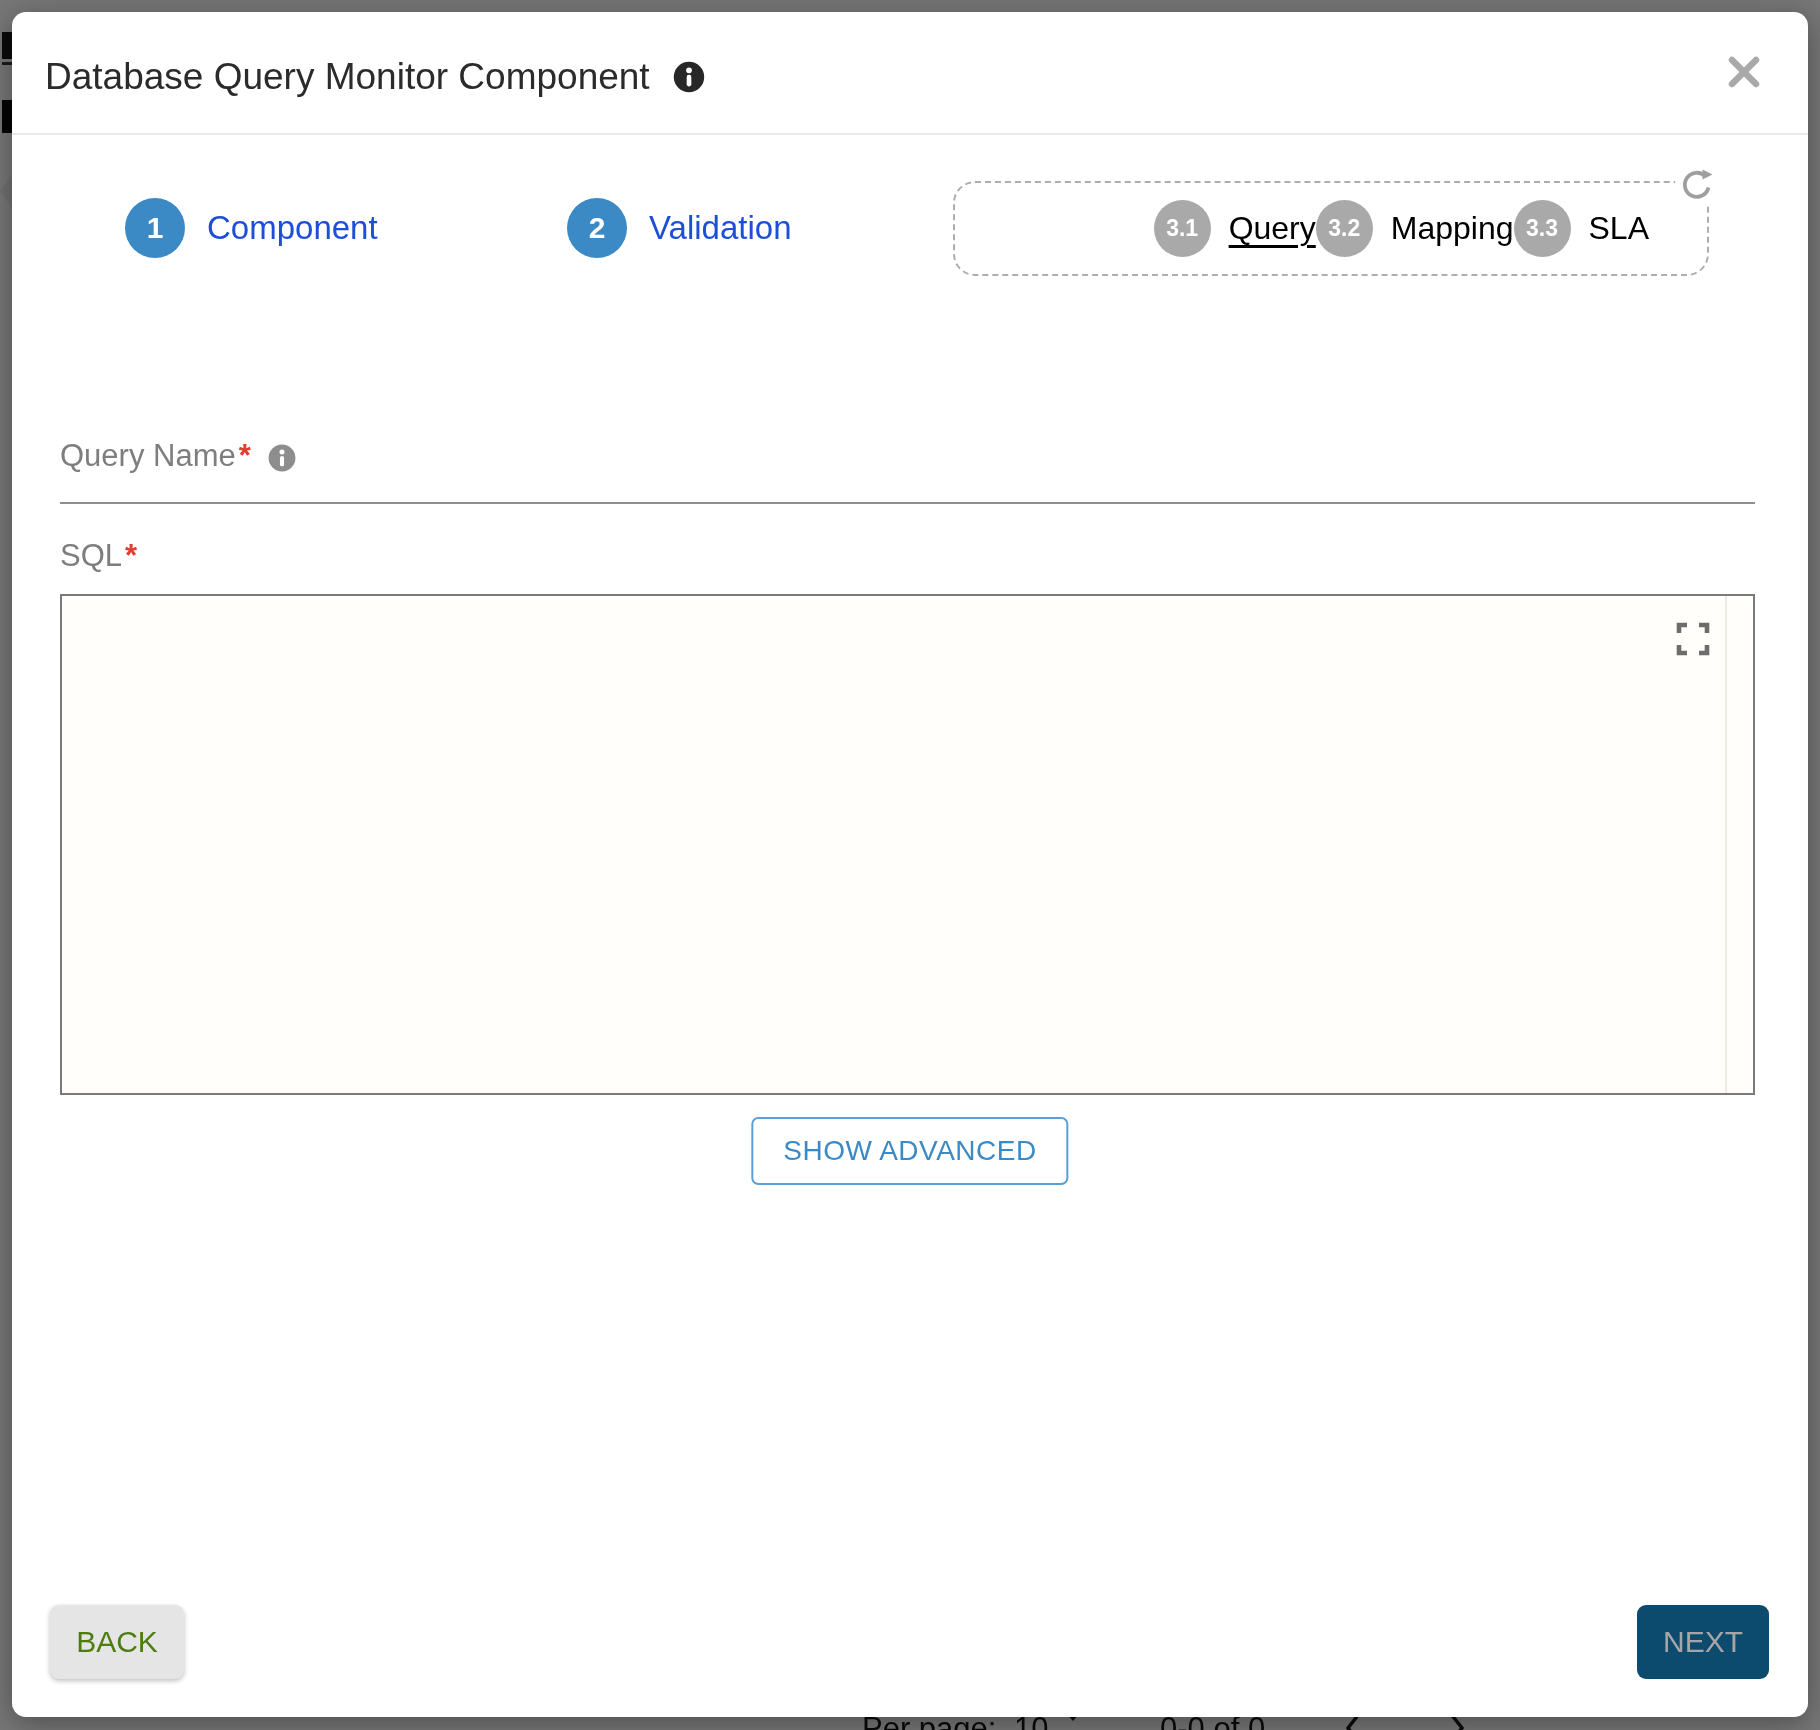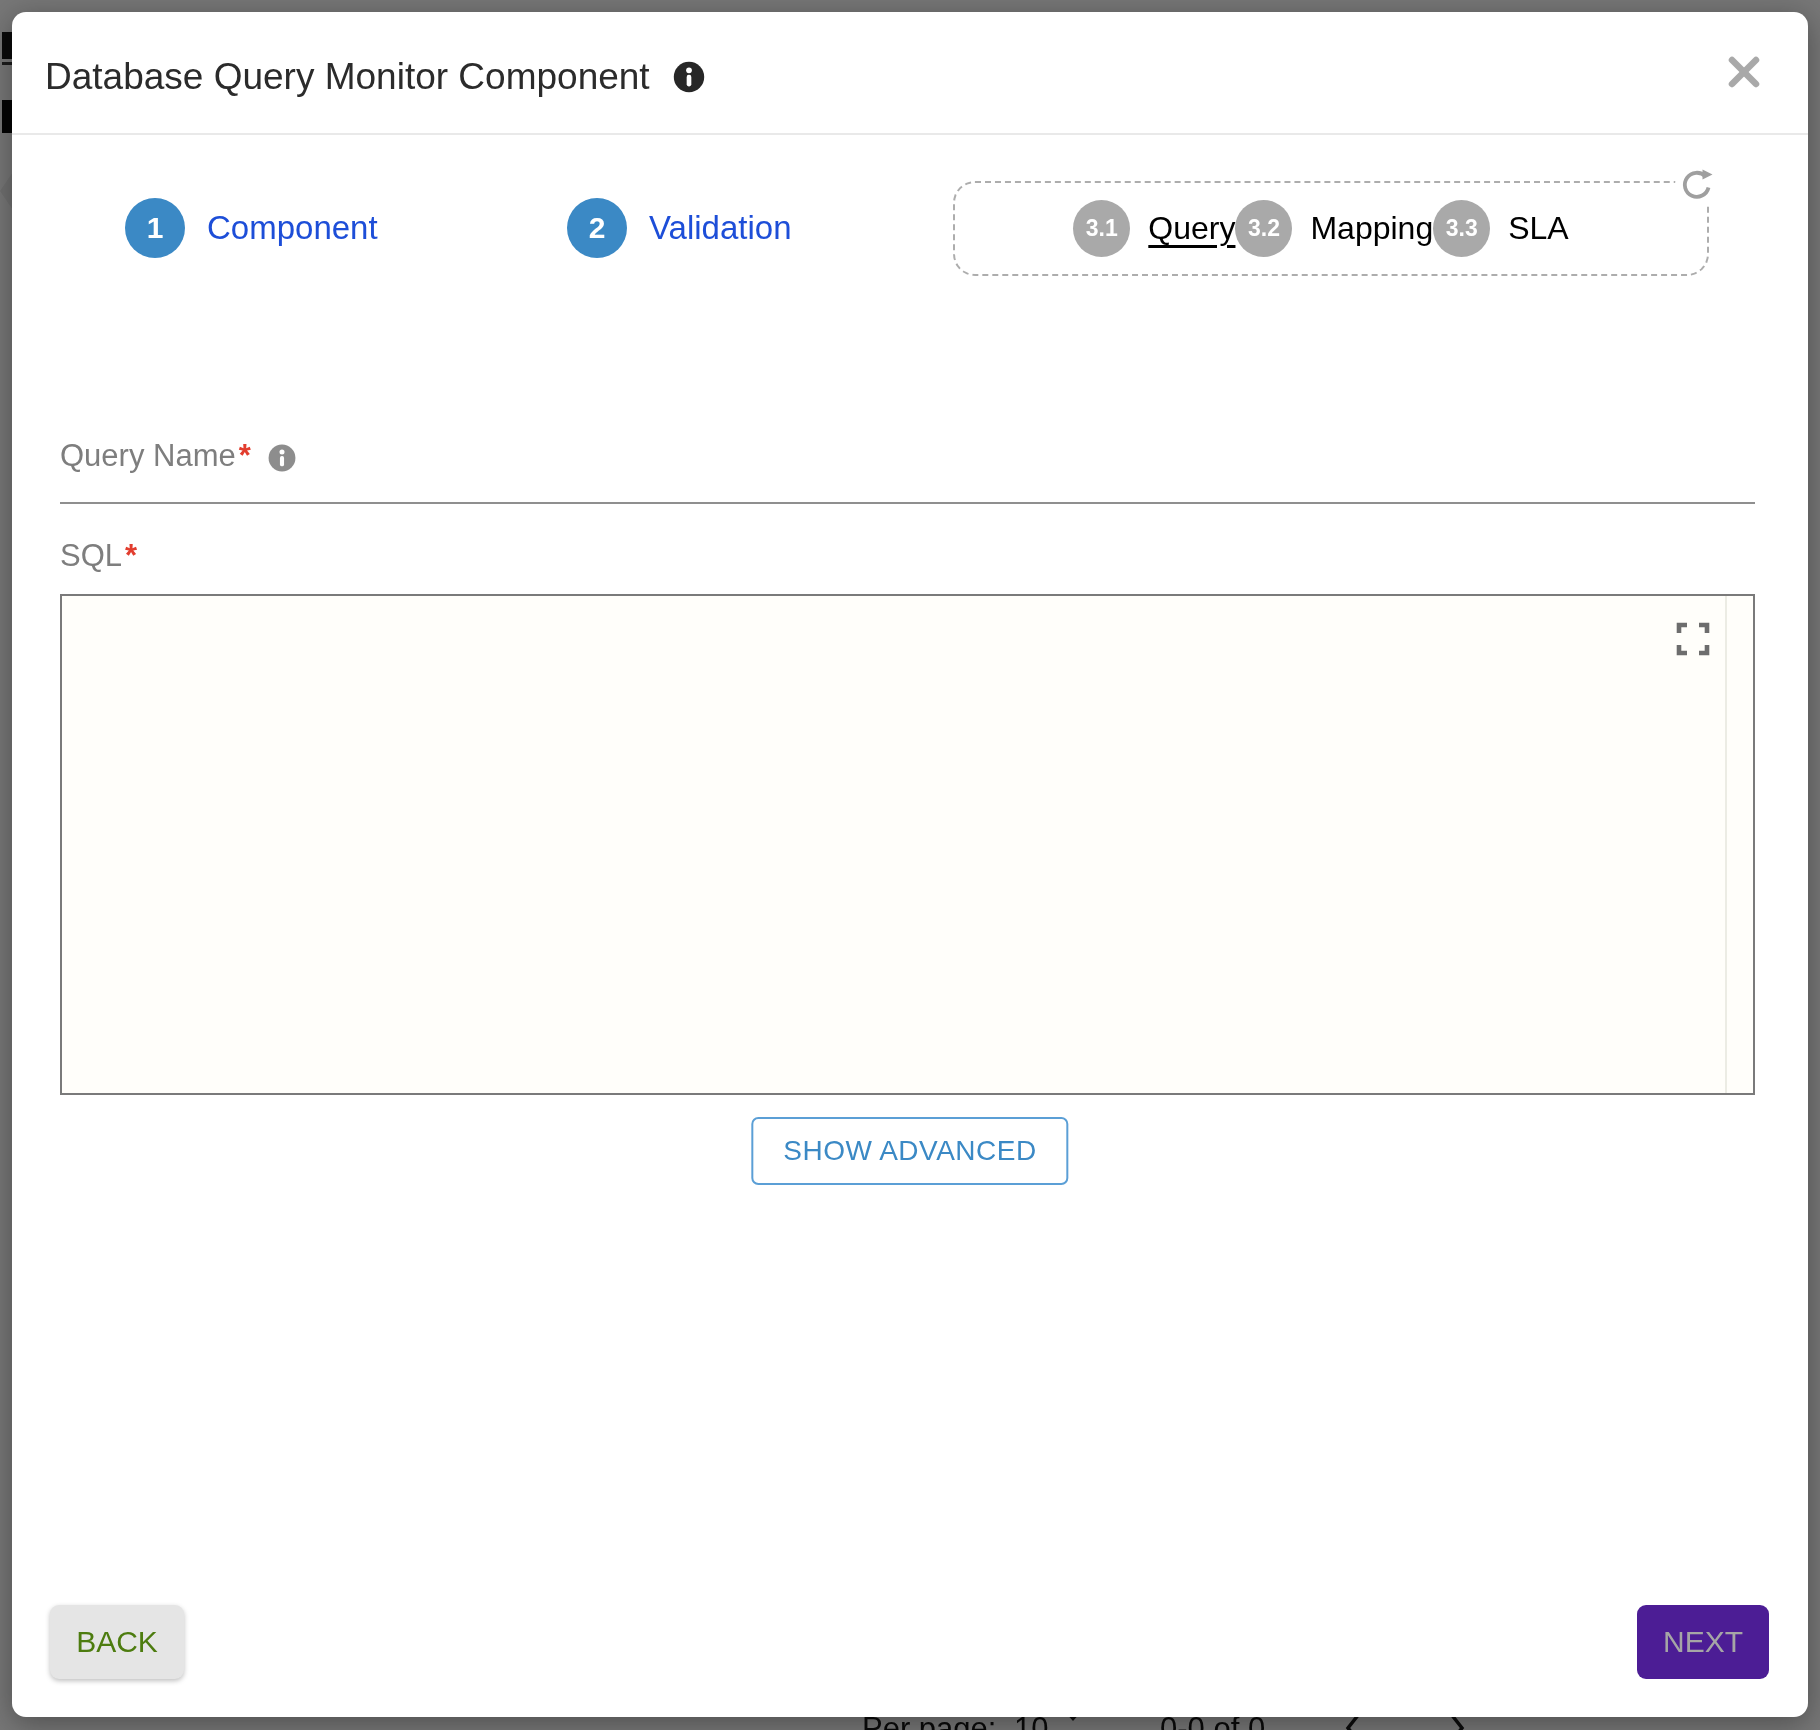--- a/index.html
+++ b/index.html
@@ -46,21 +46,21 @@
   .step-1{left:113px;}
   .step-2{left:555px;}
   .step-badge{
     width:60px;height:60px;border-radius:50%;background:#3b89c5;color:#ffffff;
     display:flex;align-items:center;justify-content:center;font-size:30px;font-weight:700;
   }
   .step-label{font-size:33px;color:#1d4ed8;}
   .substeps{
     position:absolute;left:941px;top:169px;width:756px;height:95px;box-sizing:border-box;
     border:2px dashed #adadad;border-radius:22px;
-    display:flex;align-items:center;justify-content:center;
+    display:flex;align-items:center;justify-content:flex-end;
     padding:0 58px 0 38px;
   }
   .substep{display:flex;align-items:center;gap:18px;}
   .substep-badge{
     width:57px;height:57px;border-radius:50%;background:#a9a9a9;color:#ffffff;
     display:flex;align-items:center;justify-content:center;font-size:23px;font-weight:700;flex:0 0 auto;
   }
   .substep-label{font-size:32px;color:#000000;}
   .substep-link .substep-label{text-decoration:underline;text-underline-offset:6px;cursor:pointer;}
   .refresh-btn{
@@ -105,21 +105,21 @@
     background:#ffffff;border:2px solid #5b9fd6;border-radius:7px;padding:0 30px;
     font-size:28px;color:#3b89c5;font-family:"Liberation Sans",sans-serif;cursor:pointer;letter-spacing:0.5px;
   }
   .back-btn{
     position:absolute;left:38px;top:1593px;width:134px;height:74px;
     background:#e5e5e5;border:none;border-radius:9px;box-shadow:0 2px 5px rgba(0,0,0,0.25);
     font-size:30px;color:#4d7c0f;font-family:"Liberation Sans",sans-serif;cursor:pointer;
   }
   .next-btn{
     position:absolute;left:1625px;top:1593px;width:132px;height:74px;
-    background:#4c1d95;border:none;border-radius:9px;
+    background:#0c4a6e;border:none;border-radius:9px;
     font-size:30px;color:#a6a6a6;font-family:"Liberation Sans",sans-serif;cursor:not-allowed;
   }
 </style>
 </head>
 <body>
 
 <div class="stage">
 
   <div class="page-bg">
     <div class="bg-frag-text"></div>

